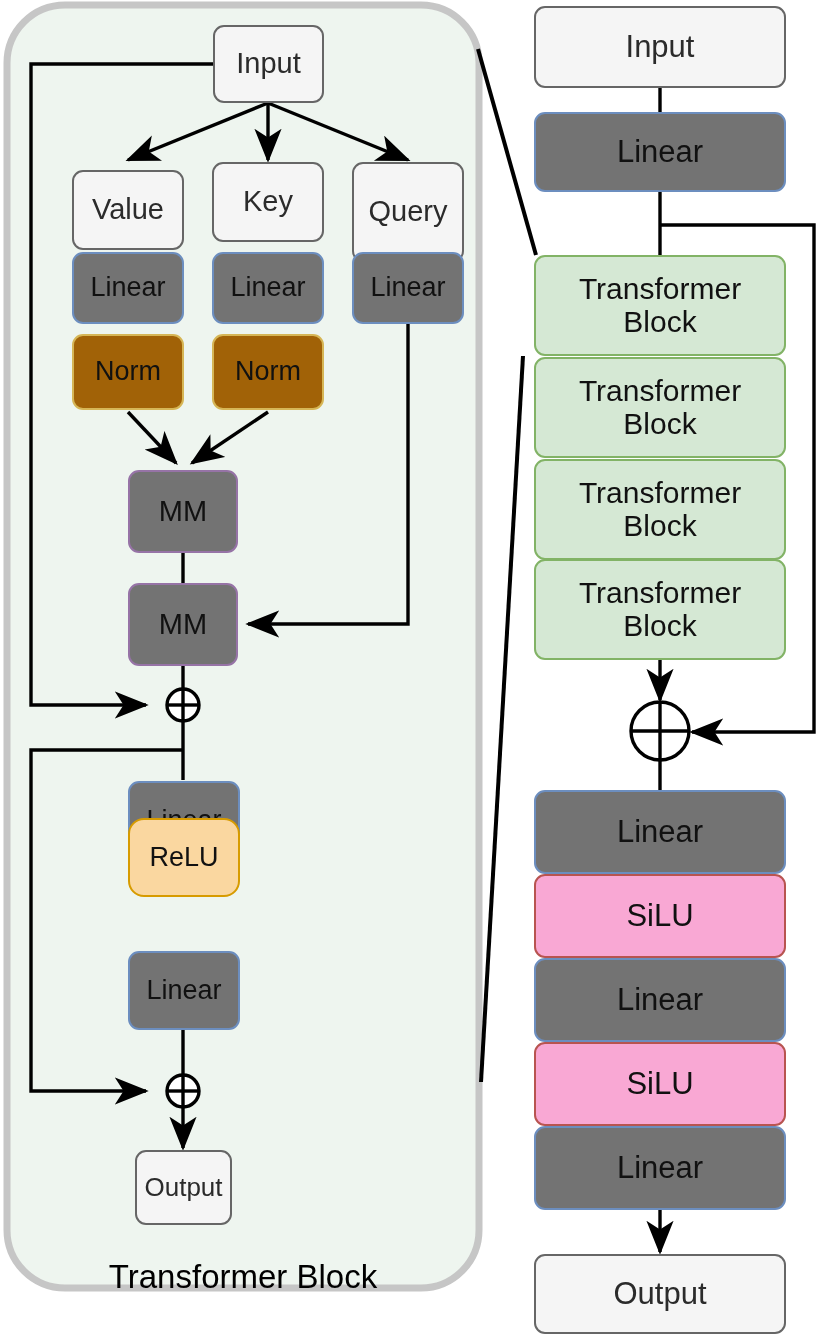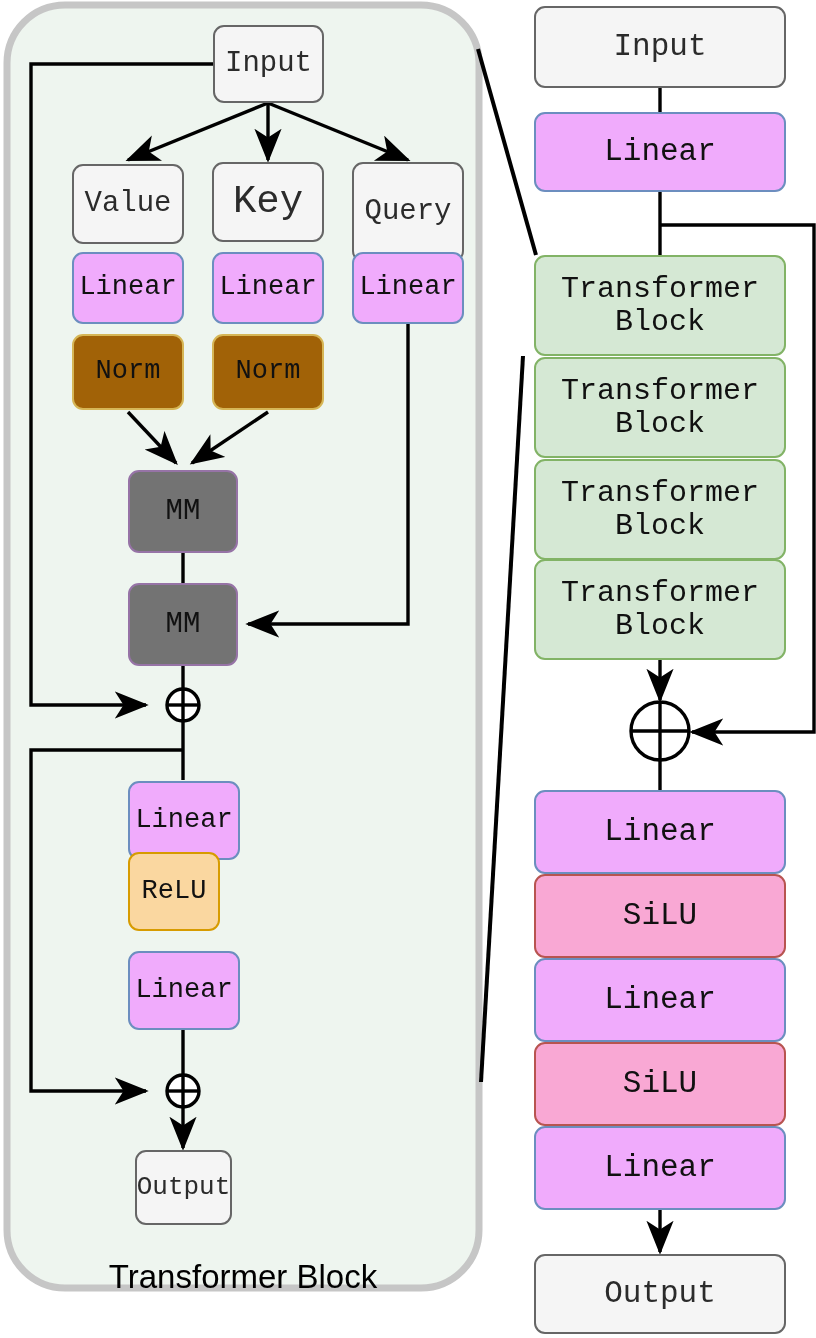--- a/index.html
+++ b/index.html
@@ -1,23 +1,23 @@
 <!DOCTYPE html>
 <html><head>
 <meta charset="utf-8">
 <style>
   html,body{margin:0;padding:0;background:#ffffff;}
   #root{position:relative;width:816px;height:1338px;overflow:hidden;
         font-family:"Liberation Sans","DejaVu Sans",sans-serif;background:#fff;}
   svg.layer{position:absolute;left:0;top:0;width:816px;height:1338px;overflow:visible;}
   .node{position:absolute;box-sizing:border-box;display:flex;align-items:center;
         justify-content:center;text-align:center;border-radius:11px;
-        border-width:2px;border-style:solid;line-height:1.08;color:#111;font-family:Liberation Mono, monospace;}
+        border-width:2px;border-style:solid;line-height:1.08;color:#111;}
   .n-plain{background:#f5f5f5;border-color:#666666;color:#2b2b2b;}
-  .n-blue{background:#f0abfc;border-color:#6c8ebf;}
+  .n-blue{background:#737373;border-color:#6c8ebf;}
   .n-yellow{background:#a16207;border-color:#d6b656;}
   .n-purple{background:#737373;border-color:#9673a6;}
   .n-orange{background:#fad7a0;border-color:#d79b00;}
   .n-green{background:#d5e8d4;border-color:#82b366;}
   .n-red{background:#f9a8d4;border-color:#b85450;}
   .caption{position:absolute;color:#000;}
 </style>
 </head>
 <body>
 
@@ -80,36 +80,36 @@
       <line x1="167" y1="1091" x2="199" y2="1091"></line>
       <line x1="183" y1="1075" x2="183" y2="1107"></line>
       <circle cx="660" cy="731" r="29"></circle>
       <line x1="631" y1="731" x2="689" y2="731"></line>
       <line x1="660" y1="702" x2="660" y2="760"></line>
     </g>
   </svg>
 
   <div class="node n-plain" style="left:213px;top:25px;width:111px;height:78px;font-size:29px;">Input</div>
 
-  <div class="node n-plain" style="left:72px;top:164px;width:112px;height:80px;font-size:29px;">Value</div>
+  <div class="node n-plain" style="left:72px;top:170px;width:112px;height:80px;font-size:29px;">Value</div>
   <div class="node n-blue" style="left:72px;top:252px;width:112px;height:72px;font-size:27px;">Linear</div>
   <div class="node n-yellow" style="left:72px;top:334px;width:112px;height:76px;font-size:27px;">Norm</div>
 
-  <div class="node n-plain" style="left:212px;top:162px;width:112px;height:80px;font-size:39px;">Key</div>
+  <div class="node n-plain" style="left:212px;top:162px;width:112px;height:80px;font-size:29px;">Key</div>
   <div class="node n-blue" style="left:212px;top:252px;width:112px;height:72px;font-size:27px;">Linear</div>
   <div class="node n-yellow" style="left:212px;top:334px;width:112px;height:76px;font-size:27px;">Norm</div>
 
   <div class="node n-plain" style="left:352px;top:162px;width:112px;height:100px;font-size:29px;">Query</div>
   <div class="node n-blue" style="left:352px;top:252px;width:112px;height:72px;font-size:27px;">Linear</div>
 
   <div class="node n-purple" style="left:128px;top:470px;width:110px;height:83px;font-size:29px;">MM</div>
   <div class="node n-purple" style="left:128px;top:583px;width:110px;height:83px;font-size:29px;">MM</div>
 
   <div class="node n-blue" style="left:128px;top:781px;width:112px;height:79px;font-size:27px;">Linear</div>
-  <div class="node n-orange" style="left:128px;top:852px;width:92px;height:79px;font-size:27px;">ReLU</div>
+  <div class="node n-orange" style="left:128px;top:818px;width:112px;height:79px;font-size:27px;border-radius:16px;">ReLU</div>
   <div class="node n-blue" style="left:128px;top:951px;width:112px;height:79px;font-size:27px;">Linear</div>
 
   <div class="node n-plain" style="left:135px;top:1150px;width:97px;height:75px;font-size:26px;">Output</div>
 
   <div class="caption" style="left:7px;top:1258px;width:472px;text-align:center;font-size:33px;">Transformer Block</div>
 
   <div class="node n-plain" style="left:534px;top:6px;width:252px;height:82px;font-size:31px;">Input</div>
   <div class="node n-blue" style="left:534px;top:112px;width:252px;height:80px;font-size:31px;">Linear</div>
 
   <div class="node n-green" style="left:534px;top:255px;width:252px;height:101px;font-size:30px;padding:0 10px;">Transformer Block</div>

